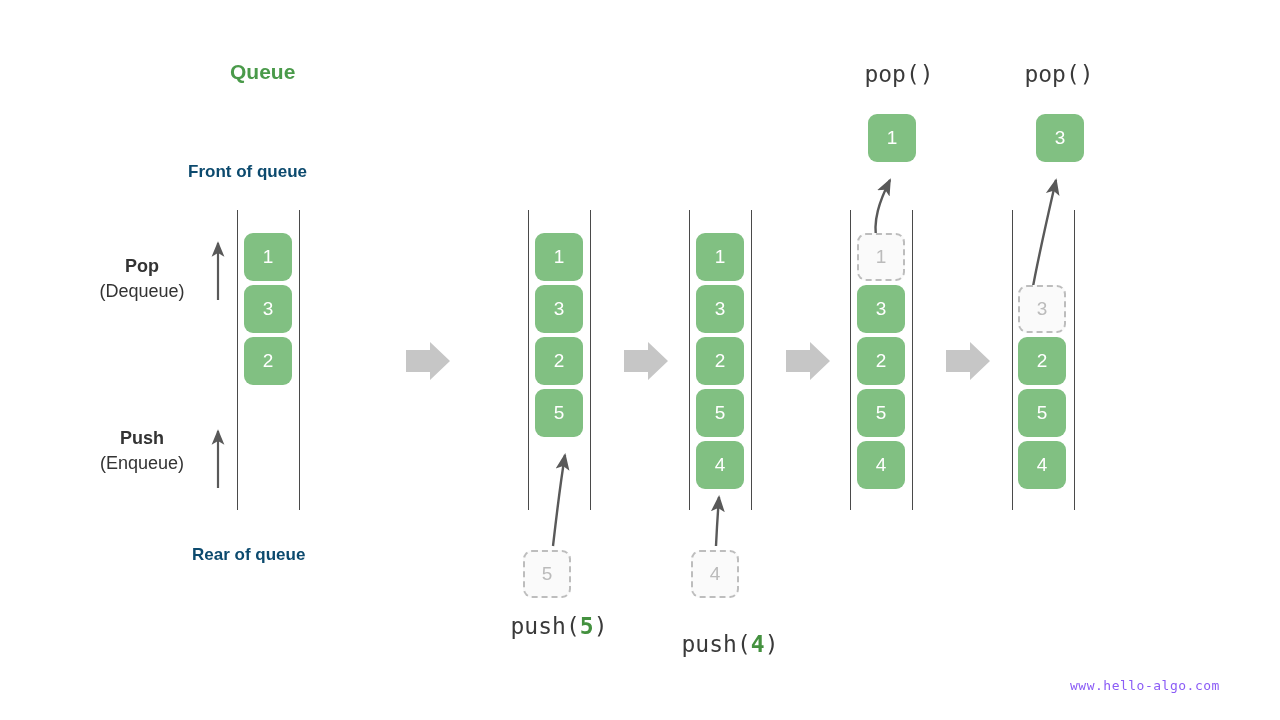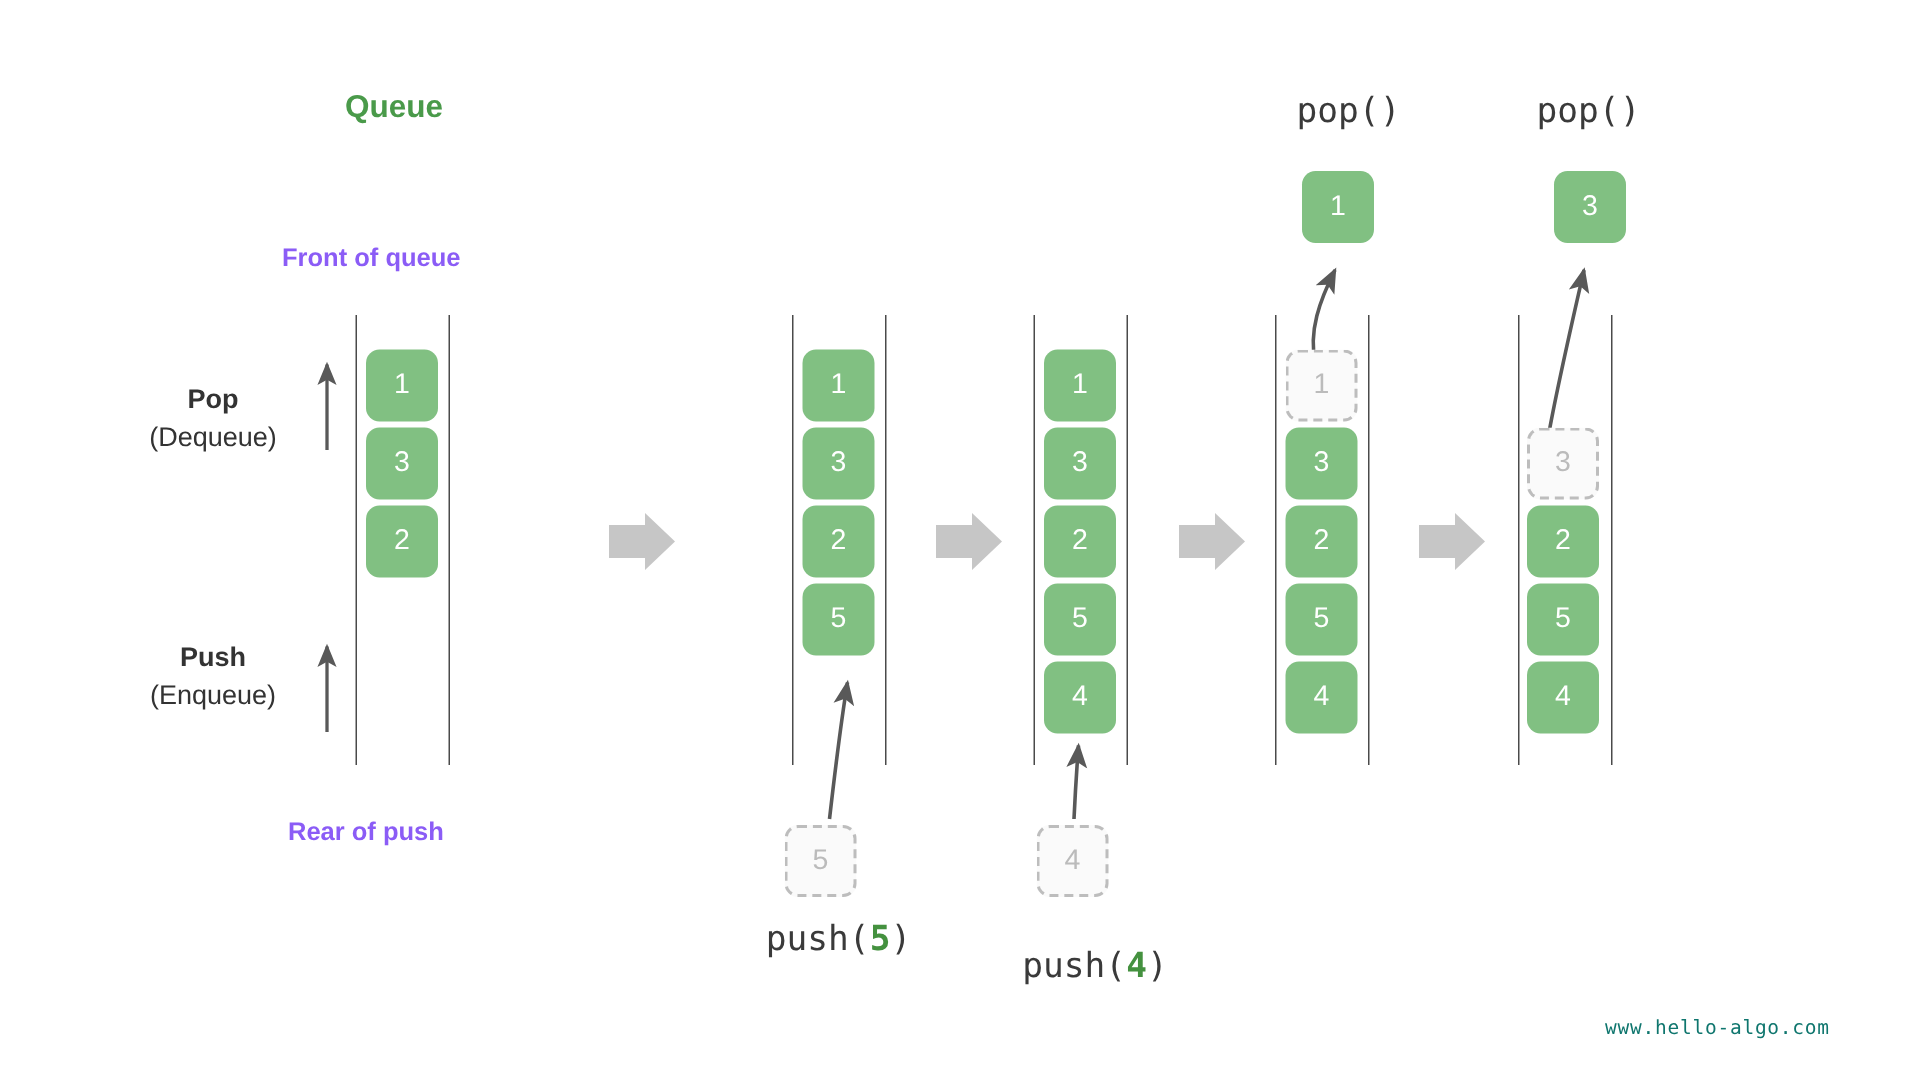--- a/index.html
+++ b/index.html
@@ -28,21 +28,21 @@
     position: absolute;
     font-size: 21px;
     font-weight: bold;
     color: #4a9a4a;
     white-space: nowrap;
   }
   .hdr {
     position: absolute;
     font-size: 17px;
     font-weight: bold;
-    color: #8b5cf6;
+    color: #0c4a6e;
     white-space: nowrap;
     text-align: center;
   }
   .sidelbl {
     position: absolute;
     width: 150px;
     text-align: center;
     color: #333333;
     white-space: nowrap;
   }
@@ -66,21 +66,21 @@
     font-size: 23px;
     color: #3a3a3a;
     white-space: nowrap;
   }
   .oplbl .arg { color: #44913f; font-weight: bold; }
 
   .watermark {
     position: absolute;
     font-family: "DejaVu Sans Mono", monospace;
     font-size: 13px;
-    color: #0f766e;
+    color: #8b5cf6;
     letter-spacing: 0.5px;
     white-space: nowrap;
   }
 
   
   .rail {
     position: absolute;
     width: 1px;
     background: #4a4a4a;
   }
@@ -160,21 +160,21 @@
       <path d="M877,242 C872,221 880,200 890,180" stroke="#595959" stroke-width="2.4" fill="none" marker-end="url(#tip)"></path>
     </g>
     <g>
       <path d="M1032,292 C1038,258 1048,215 1056,180" stroke="#595959" stroke-width="2.4" fill="none" marker-end="url(#tip)"></path>
     </g>
   </svg>
 
   <div class="title" style="left:230px; top:60px;">Queue</div>
 
   <div class="hdr" style="left:188px; top:162px;">Front of queue</div>
-  <div class="hdr" style="left:192px; top:545px;">Rear of push</div>
+  <div class="hdr" style="left:192px; top:545px;">Rear of queue</div>
 
   <div class="sidelbl" style="left:67px; top:426px;">
     <span class="l1">Push</span>
     <span class="l2">(Enqueue)</span>
   </div>
   <div class="sidelbl" style="left:67px; top:254px;">
     <span class="l1">Pop</span>
     <span class="l2">(Dequeue)</span>
   </div>
 

